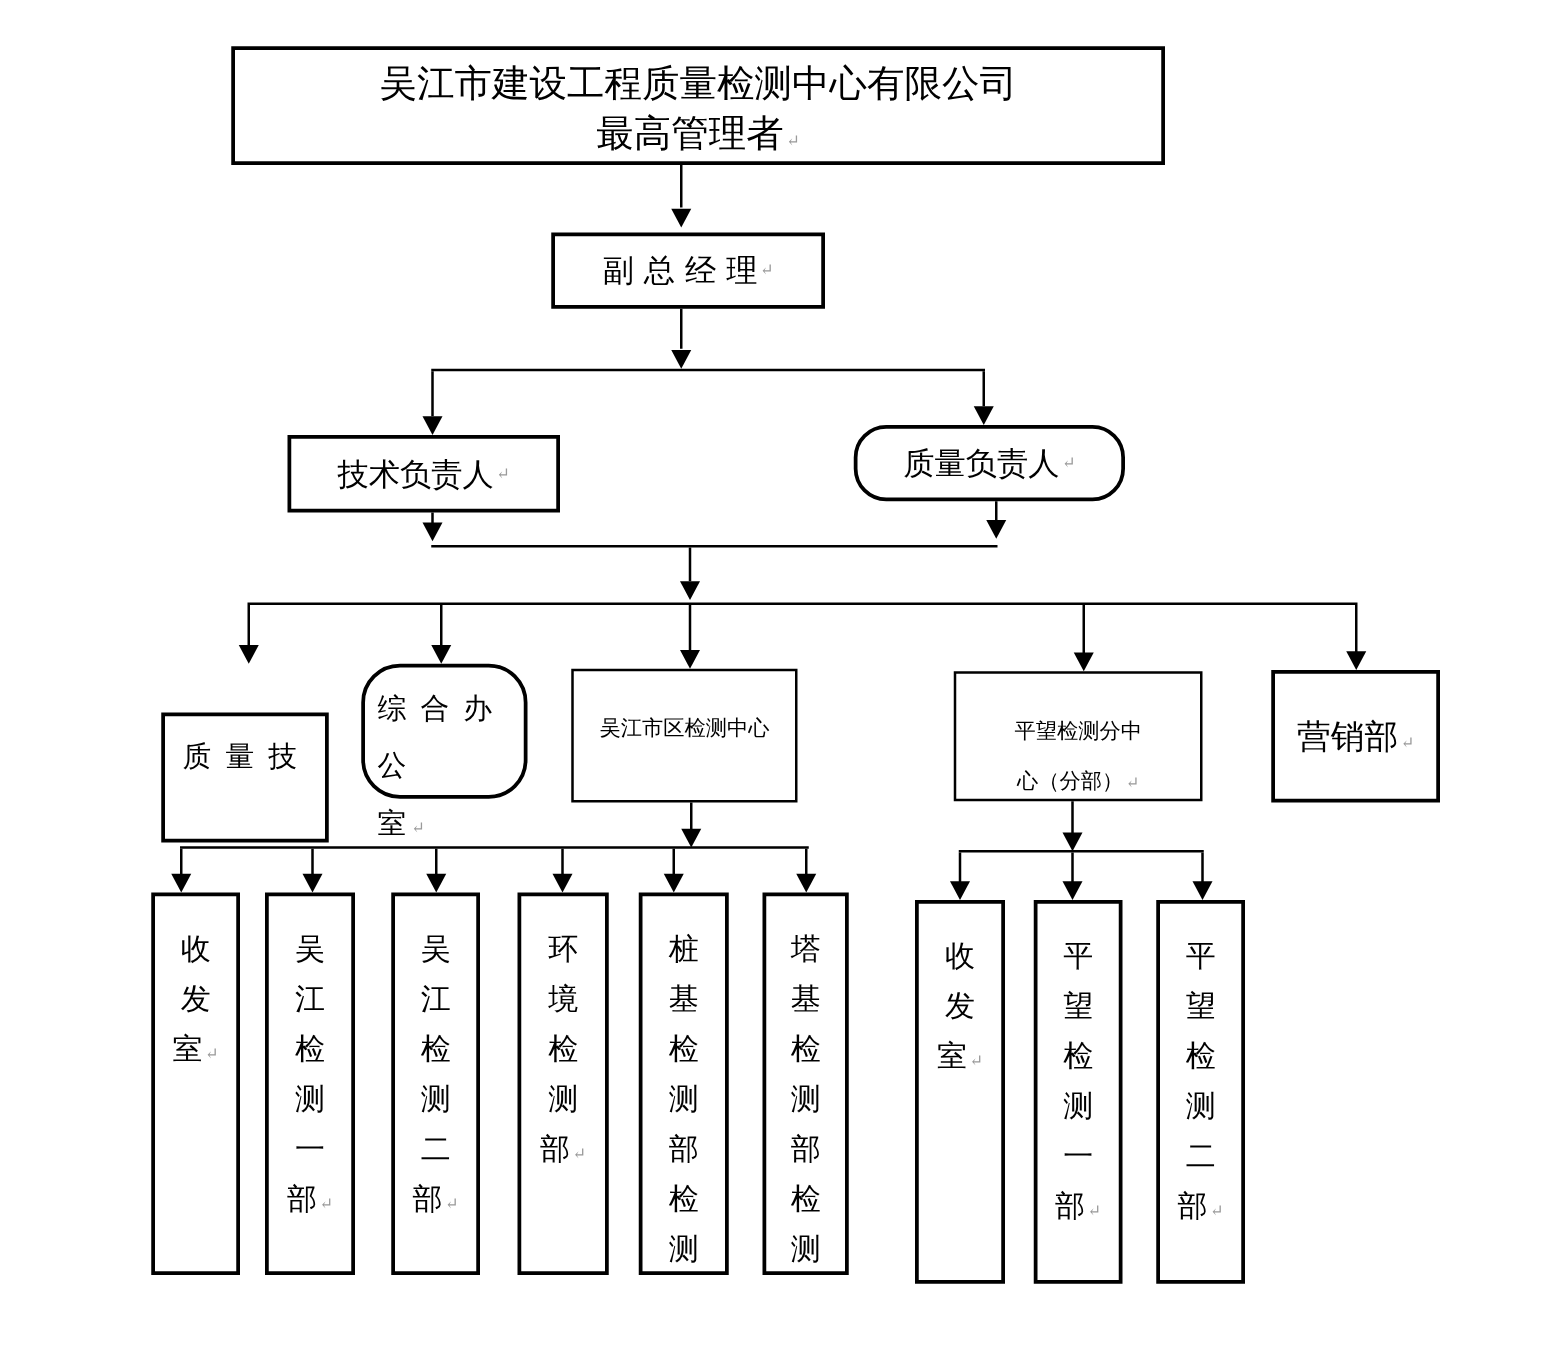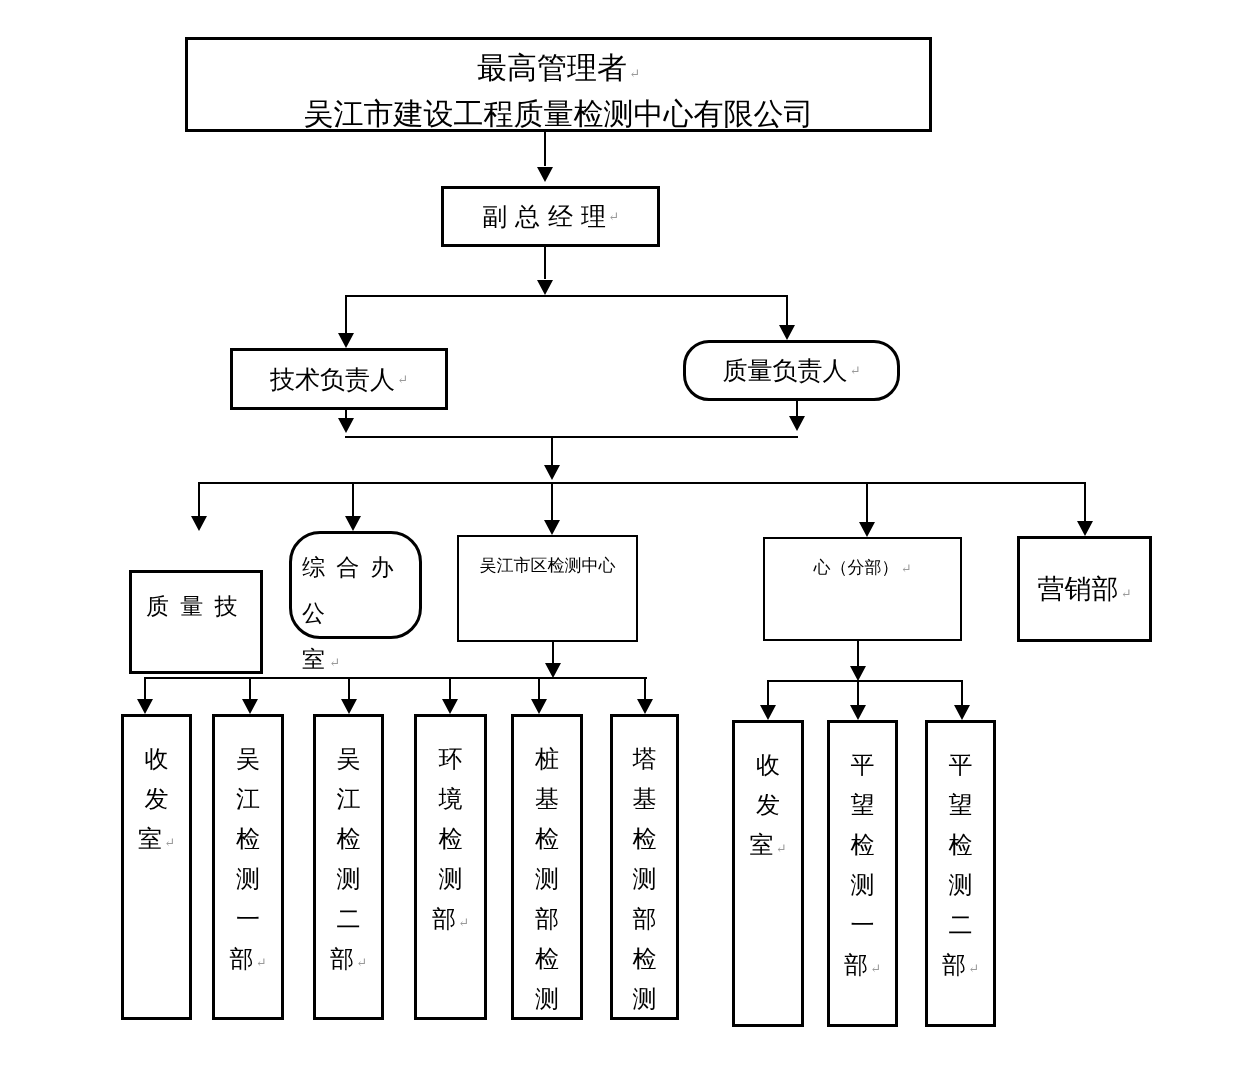--- a/index.html
+++ b/index.html
@@ -16,37 +16,37 @@
        border-left:8px solid transparent;border-right:8px solid transparent;
        border-top:15px solid #000;}
   .pmark{color:#9a9a9a;font-size:13px;margin-left:2px;vertical-align:baseline;}
   
   .root-box{text-align:center;font-size:30px;line-height:40px;padding-top:8px;}
   
   .lbl-center{display:flex;align-items:center;justify-content:center;font-size:25px;}
   
   .two-line{font-size:23px;line-height:46px;padding:10px 0 0 14px;letter-spacing:2px;}
   
-  .small-center{font-size:17px;line-height:40px;padding-top:8px;}
+  .small-center{font-size:17px;line-height:40px;padding-top:26px;}
   .small-center .c{text-align:center;}
   .small-center .l{text-align:left;padding-left:6px;}
   
   .mkt{font-size:27px;text-align:center;padding-top:32px;}
   
   .vbox{padding-top:22px;}
   .vchar{height:40px;line-height:40px;text-align:center;font-size:24px;}
 </style>
 </head>
 <body>
 
 <div class="canvas">
 
   <div class="box root-box" style="left:185px;top:37px;width:747px;height:95px;">
+    <div>吴江市建设工程质量检测中心有限公司</div>
     <div><span>最高管理者</span><span class="pmark">↵</span></div>
-    <div>吴江市建设工程质量检测中心有限公司</div>
   </div>
 
   <div class="box lbl-center" style="left:441px;top:186px;width:219px;height:61px;">
     <span>副 总 经 理</span>
       <span class="pmark">↵</span>
   </div>
 
   <div class="box lbl-center" style="left:230px;top:348px;width:218px;height:62px;">
     <span>技术负责人</span>
       <span class="pmark">↵</span>
@@ -64,20 +64,21 @@
   <div class="box two-line" style="left:289px;top:531px;width:133px;height:108px;padding-left:10px;border-radius:31px;">
     <div>综 合 办 公</div>
     <div><span>室</span><span class="pmark">↵</span></div>
   </div>
 
   <div class="box thin small-center" style="left:457px;top:535px;width:181px;height:107px;">
     <div class="c">吴江市区检测中心</div>
   </div>
 
   <div class="box thin small-center" style="left:763px;top:537px;width:199px;height:104px;">
+    <div class="c">平望检测分中</div>
     <div class="c"><span>心（分部）</span><span class="pmark">↵</span></div>
   </div>
 
   <div class="box mkt" style="left:1017px;top:536px;width:135px;height:106px;">
     <span>营销部</span><span class="pmark">↵</span>
   </div>
 
   <div class="box vbox" style="left:121px;top:714px;width:71px;height:306px;">
       <div class="vchar">收</div>
       <div class="vchar">发</div>

